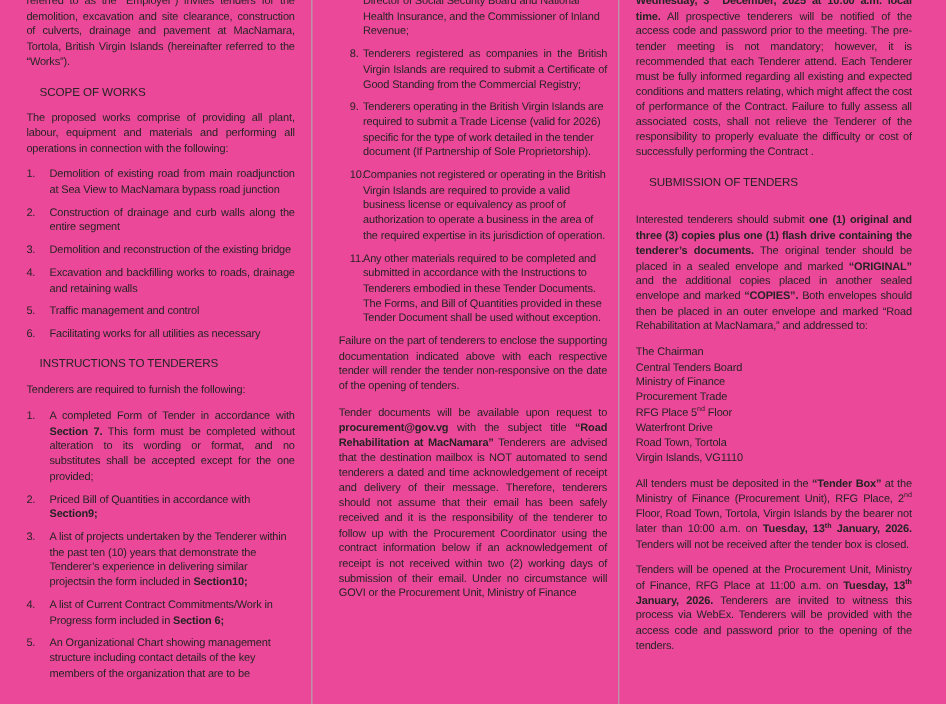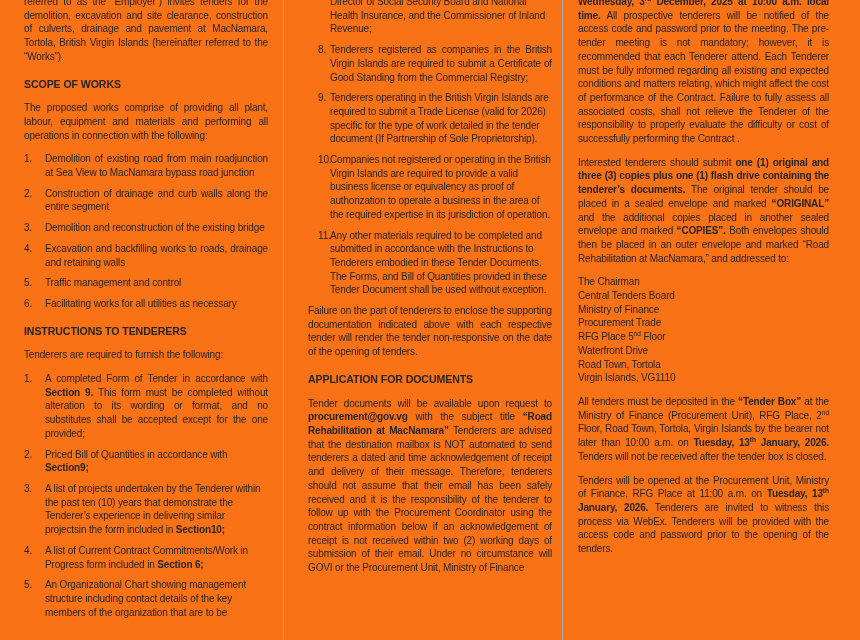--- a/index.html
+++ b/index.html
@@ -3,34 +3,34 @@
 <meta charset="utf-8">
 <style>
   * { margin: 0; padding: 0; box-sizing: border-box; }
   html, body { background: #ffffff; }
   body {
     width: 860px; height: 640px; overflow: hidden;
     font-family: "Liberation Sans", "DejaVu Sans", sans-serif;
   }
   #page {
     position: relative; width: 860px; height: 640px;
-    background: #f97316; overflow: hidden;
+    background: #ec4899; overflow: hidden;
     color: #262424;
     font-size: 10px; line-height: 13.7px; letter-spacing: -0.15px;
   }
   .col { position: absolute; top: -5px; }
   #col-0 { left: 24px;  width: 244px; }
   #col-1 { left: 308px; width: 244px; }
   #col-2 { left: 578px; width: 251px; }
   .divider { position: absolute; top: 0; bottom: 0; width: 1px; background: #ababab; }
   #div-0 { left: 283px; }
   #div-1 { left: 562px; }
 
   .p { margin: 0 0 10px; text-align: justify; }
-  .heading { font-weight: bold; font-size: 10.6px; letter-spacing: -0.1px; margin: 14px 0 10px; }
+  .heading { font-weight: normal; font-size: 10.6px; letter-spacing: -0.1px; margin: 14px 12px 10px; }
   #col-2 .heading { margin-bottom: 21px; }
 
   .li { position: relative; margin: 0 0 7px; }
   #col-0 .li { padding-left: 21px; }
   #col-1 .li { padding-left: 22px; }
   .li .num { position: absolute; left: 0; top: 0; }
   #col-1 .li .num { left: 10px; }
   .lit { display: block; text-align: justify; }
   .li.rag .lit { text-align: left; }
 
@@ -69,21 +69,21 @@
         <span class="lit"><span>Traffic management and control</span></span>
       </div>
       <div class="li">
         <span class="num">6.</span>
         <span class="lit"><span>Facilitating works for all utilities as necessary</span></span>
       </div>
       <div class="heading">INSTRUCTIONS TO TENDERERS</div>
       <div class="p"><span>Tenderers are required to furnish the following:</span></div>
       <div class="li">
         <span class="num">1.</span>
-        <span class="lit"><span>A completed Form of Tender in accordance with </span><span class="b">Section 9.</span><span> This form must be completed without alteration to its wording or format, and no substitutes shall be accepted except for the one provided;</span></span>
+        <span class="lit"><span>A completed Form of Tender in accordance with </span><span class="b">Section 7.</span><span> This form must be completed without alteration to its wording or format, and no substitutes shall be accepted except for the one provided;</span></span>
       </div>
       <div class="li rag">
         <span class="num">2.</span>
         <span class="lit"><span>Priced Bill of Quantities in accordance with </span><span class="b">Section9;</span></span>
       </div>
       <div class="li rag">
         <span class="num">3.</span>
         <span class="lit"><span>A list of projects undertaken by the Tenderer within the past ten (10) years that demonstrate the Tenderer’s experience in delivering similar projectsin the form included in </span><span class="b">Section10;</span></span>
       </div>
       <div class="li rag">
@@ -111,26 +111,26 @@
       </div>
       <div class="li rag">
         <span class="num">10.</span>
         <span class="lit"><span>Companies not registered or operating in the British Virgin Islands are required to provide a valid business license or equivalency as proof of authorization to operate a business in the area of the required expertise in its jurisdiction of operation.</span></span>
       </div>
       <div class="li rag">
         <span class="num">11.</span>
         <span class="lit"><span>Any other materials required to be completed and submitted in accordance with the Instructions to Tenderers embodied in these Tender Documents. The Forms, and Bill of Quantities provided in these Tender Document shall be used without exception.</span></span>
       </div>
       <div class="p"><span>Failure on the part of tenderers to enclose the supporting documentation indicated above with each respective tender will render the tender non-responsive on the date of the opening of tenders.</span></div>
-      <div class="heading">APPLICATION FOR DOCUMENTS</div>
       <div class="p"><span>Tender documents will be available upon request to </span><span class="b">procurement@gov.vg</span><span> with the subject title </span><span class="b">“Road Rehabilitation at MacNamara”</span><span> Tenderers are advised that the destination mailbox is NOT automated to send tenderers a dated and time acknowledgement of receipt and delivery of their message. Therefore, tenderers should not assume that their email has been safely received and it is the responsibility of the tenderer to follow up with the Procurement Coordinator using the contract information below if an acknowledgement of receipt is not received within two (2) working days of submission of their email. Under no circumstance will GOVI or the Procurement Unit, Ministry of Finance</span></div>
     </div>
   <div class="divider" id="div-1"></div>
   <div class="col" id="col-2">
       <div class="p"><span class="b">Wednesday, 3</span><span class="b sup">rd</span><span class="b"> December, 2025 at 10:00 a.m. local time.</span><span> All prospective tenderers will be notified of the access code and password prior to the meeting.  The pre-tender meeting is not mandatory; however, it is recommended that each Tenderer attend.  Each Tenderer must be fully informed regarding all existing and expected conditions and matters relating, which might affect the cost of performance of the Contract. Failure to fully assess all associated costs, shall not relieve the Tenderer of the responsibility to properly evaluate the difficulty or cost of successfully performing the Contract .</span></div>
+      <div class="heading">SUBMISSION OF TENDERS</div>
       <div class="p"><span>Interested tenderers should submit </span><span class="b">one (1) original and three (3) copies plus one (1) flash drive containing the tenderer’s documents.</span><span> The original tender should be placed in a sealed envelope and marked </span><span class="b">“ORIGINAL”</span><span> and the additional copies placed in another sealed envelope and marked </span><span class="b">“COPIES”.</span><span> Both envelopes should then be placed in an outer envelope and marked “Road Rehabilitation at MacNamara,” and addressed to:</span></div>
       <div class="addr">
         <div class="line"><span>The Chairman</span></div>
         <div class="line"><span>Central Tenders Board</span></div>
         <div class="line"><span>Ministry of Finance</span></div>
         <div class="line"><span>Procurement Trade</span></div>
         <div class="line"><span>RFG Place 5</span><span class="sup">nd</span><span> Floor</span></div>
         <div class="line"><span>Waterfront Drive</span></div>
         <div class="line"><span>Road Town, Tortola</span></div>
         <div class="line"><span>Virgin Islands, VG1110</span></div>

